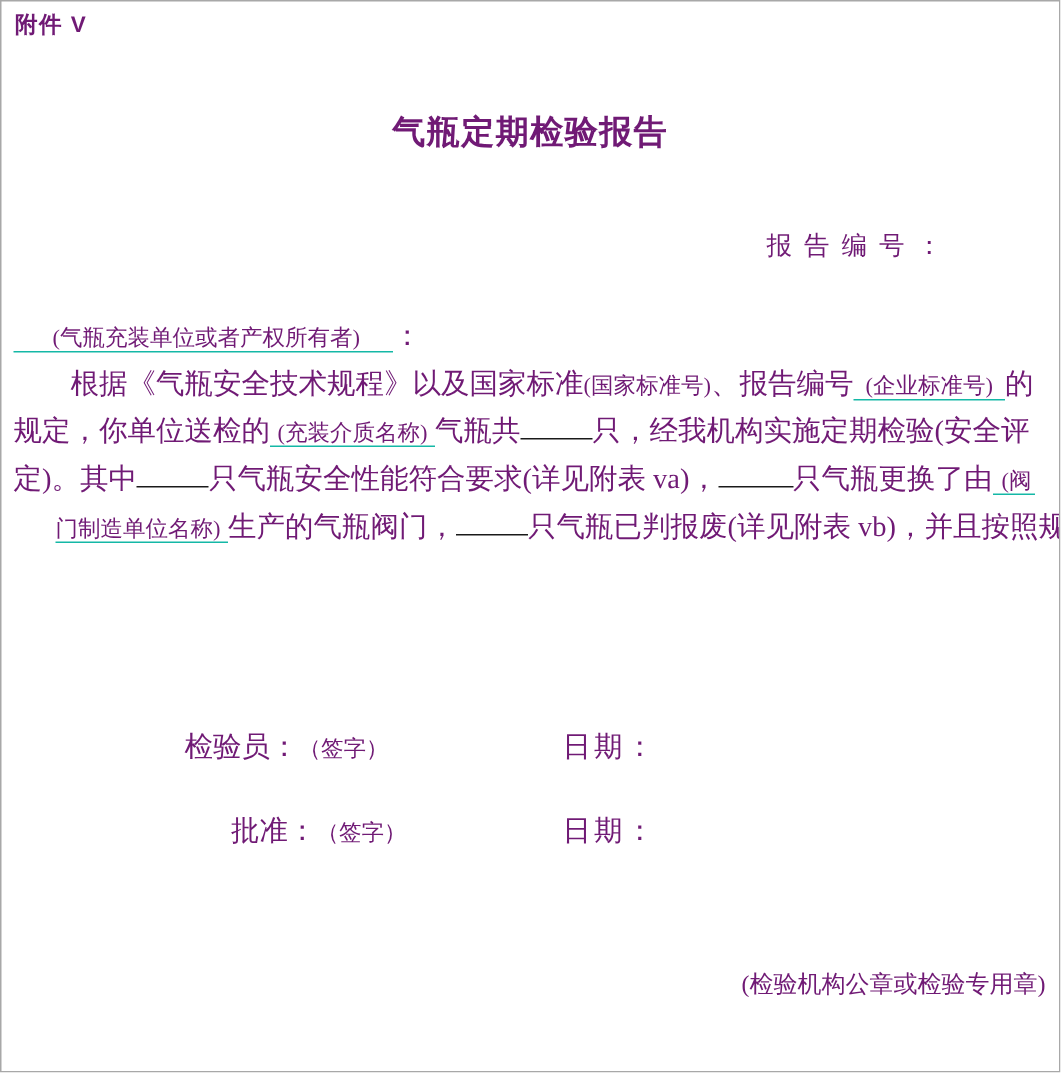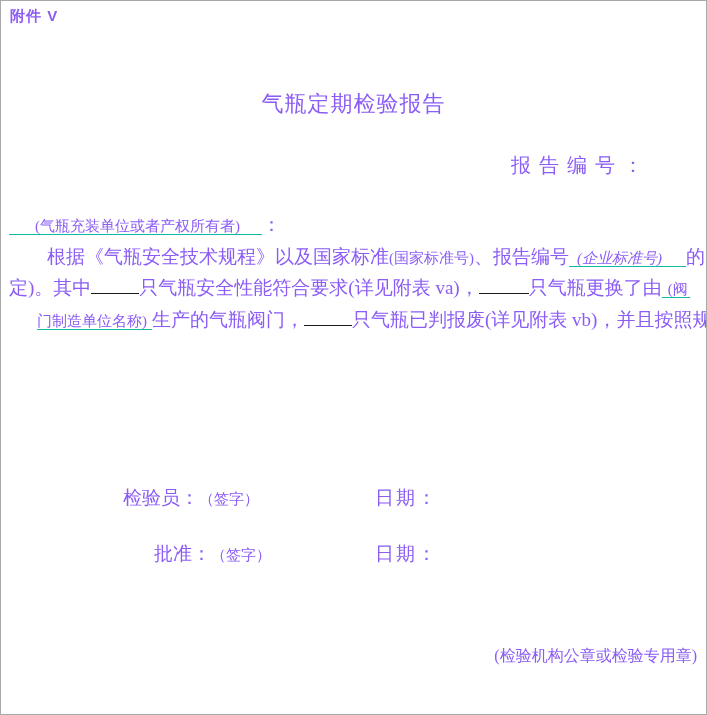--- a/index.html
+++ b/index.html
@@ -3,37 +3,37 @@
 <meta charset="utf-8">
 <style>
   html,body{margin:0;padding:0;background:#ffffff;}
   .page{
     position:relative;
     width:707px;height:715px;
     box-sizing:border-box;
     background:#ffffff;
     border:1px solid #a8a8a8;
     font-family:"Liberation Serif","DejaVu Serif",serif;
-    color:#8b5cf6;
+    color:#701a75;
     overflow:hidden;
   }
   .attachment{
     position:absolute;left:9px;top:6px;
     font-family:"Liberation Sans","DejaVu Sans",sans-serif;
     font-size:15px;font-weight:600;letter-spacing:1px;
   }
   .title{
-    position:absolute;left:0;right:0;top:88px;
+    position:absolute;left:0;right:0;top:72px;
     text-align:center;
     font-family:"Liberation Sans","DejaVu Sans",sans-serif;
-    font-size:22px;font-weight:400;letter-spacing:1px;
+    font-size:22px;font-weight:700;letter-spacing:1px;
   }
   .report-no{
     position:absolute;left:510px;top:151px;
-    font-size:20px;letter-spacing:8px;white-space:nowrap;
+    font-size:17px;letter-spacing:8px;white-space:nowrap;
   }
   .body-text{
     position:absolute;left:8px;top:209px;width:694px;
   }
   .body-line{
     font-size:19px;line-height:30.7px;white-space:nowrap;
   }
   .seg-small{font-size:15px;}
   .seg-ulabel{font-size:15px;border-bottom:1px solid #14b8a6;}
   .seg-blank{display:inline-block;border-bottom:1px solid #1a1a1a;height:14px;}
@@ -60,21 +60,22 @@
 <div class="page">
 
   <div class="attachment">附件 V</div>
 
   <div class="title">气瓶定期检验报告</div>
 
   <div class="report-no">报告编号：</div>
 
   <div class="body-text">
       <div class="body-line"><span class="seg-ulabel" style="padding-left: 26px; padding-right: 22px;">(气瓶充装单位或者产权所有者)</span><span class="seg-text">：</span></div>
-      <div class="body-line"><span class="seg-text">　　根据《气瓶安全技术规程》以及国家标准</span><span class="seg-small">(国家标准号)</span><span class="seg-text">、报告编号</span><span class="seg-ulabel" style="padding-left: 8px; padding-right: 24px; font-style: italic;">(企业标准号)</span><span class="seg-text">的</span></div>
+      <div class="body-line"><span class="seg-text">　　根据《气瓶安全技术规程》以及国家标准</span><span class="seg-small">(国家标准号)</span><span class="seg-text">、报告编号</span><span class="seg-ulabel" style="padding-left: 8px; padding-right: 8px;">(企业标准号)</span><span class="seg-text">的</span></div>
+      <div class="body-line"><span class="seg-text">规定，你单位送检的</span><span class="seg-ulabel" style="padding-left: 5px; padding-right: 5px;">(充装介质名称)</span><span class="seg-text">气瓶共</span><span class="seg-blank" style="width: 48px;"></span><span class="seg-text">只，经我机构实施定期检验(安全评</span></div>
       <div class="body-line"><span class="seg-text">定)。其中</span><span class="seg-blank" style="width: 48px;"></span><span class="seg-text">只气瓶安全性能符合要求(详见附表 va)，</span><span class="seg-blank" style="width: 50px;"></span><span class="seg-text">只气瓶更换了由</span><span class="seg-ulabel" style="padding-left: 6px; padding-right: 2px;">(阀</span></div>
       <div class="body-line"><span class="seg-ulabel" style="padding-left: 0px; padding-right: 5px; margin-left: 28px;">门制造单位名称)</span><span class="seg-text">生产的气瓶阀门，</span><span class="seg-blank" style="width: 48px;"></span><span class="seg-text">只气瓶已判报废(详见附表 vb)，并且按照规</span></div>
     </div>
 
   <div class="sig sig-inspector">
     <span>检验员：</span><span class="sig-hint">（签字）</span>
   </div>
   <div class="sig sig-inspector-date">日期：</div>
 
   <div class="sig sig-approver">

